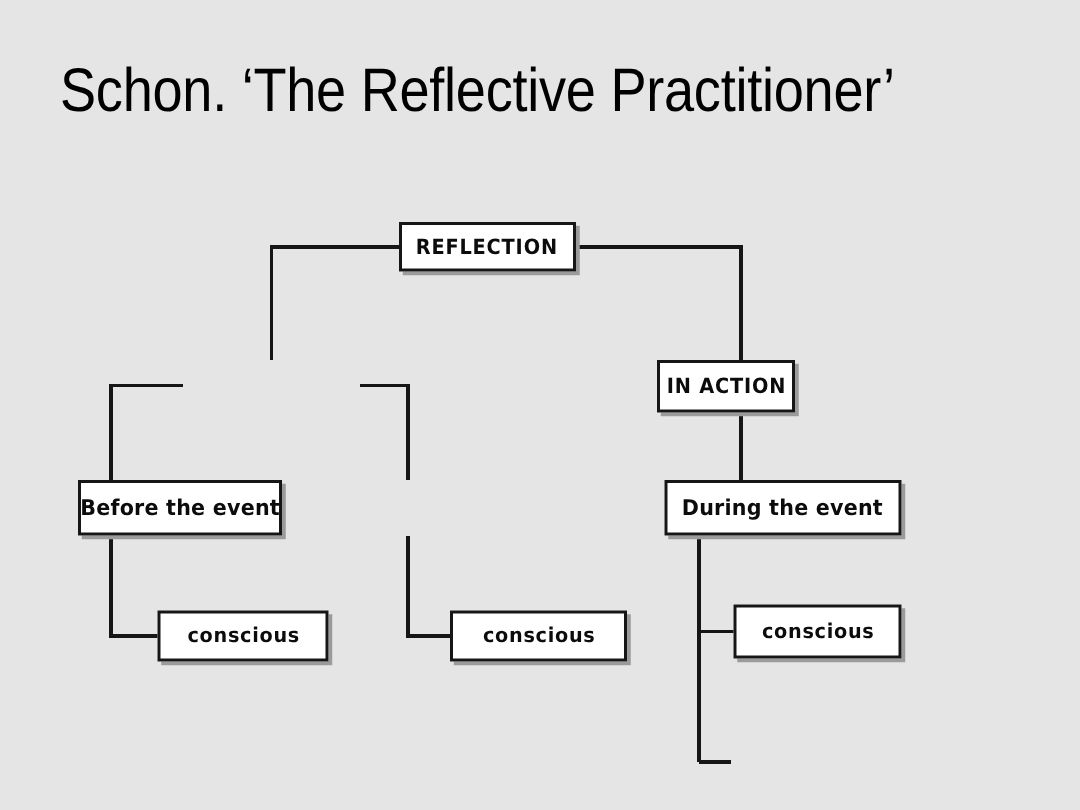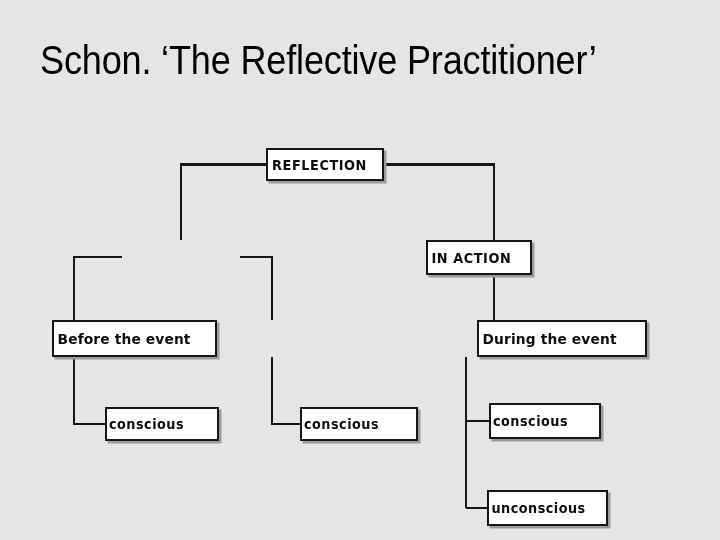--- a/index.html
+++ b/index.html
@@ -59,21 +59,21 @@
 
   
   .node {
     position: absolute;
     box-sizing: border-box;
     background: #fdfdfd;
     border: 2px solid #1a1a1a;
     box-shadow: 2.5px 2.5px 0 0 #9a9a9a;
     display: flex;
     align-items: center;
-    justify-content: flex-start;
+    justify-content: center;
     color: #101010;
     z-index: 3;
   }
 
   .node .label {
     display: block;
     white-space: nowrap;
     text-align: center;
     font-family: "DejaVu Sans", sans-serif;
     font-weight: 700;
@@ -137,43 +137,40 @@
         <path d="M 466 321 L 489 321"></path>
         <path d="M 466 408 L 487 408"></path>
       </g>
     </svg>
 
     <div class="node level-1" style="left:266px; top:48px; width:118px; height:33px;">
       <span class="label">REFLECTION</span>
     </div>
 
 
-    <div class="node level-2" style="left:426px; top:140px; width:106px; height:35px;">
+    <div class="node level-2" style="left:438px; top:140px; width:92px; height:35px;">
       <span class="label">IN ACTION</span>
     </div>
 
-    <div class="node level-3" style="left:52px; top:220px; width:165px; height:37px;">
+    <div class="node level-3" style="left:52px; top:220px; width:136px; height:37px;">
       <span class="label">Before the event</span>
     </div>
 
 
-    <div class="node level-3" style="left:443px; top:220px; width:170px; height:37px;margin-left:34px;">
+    <div class="node level-3" style="left:443px; top:220px; width:158px; height:37px;">
       <span class="label">During the event</span>
     </div>
 
     <div class="node level-4" style="left:105px; top:307px; width:114px; height:34px;">
       <span class="label">conscious</span>
     </div>
 
     <div class="node level-4" style="left:300px; top:307px; width:118px; height:34px;">
       <span class="label">conscious</span>
     </div>
 
     <div class="node level-4" style="left:489px; top:303px; width:112px; height:36px;">
       <span class="label">conscious</span>
     </div>
 
-    <div class="node level-4" style="left:487px; top:390px; width:121px; height:36px;">
-      <span class="label">unconscious</span>
-    </div>
 
   </div>
 </div>
 
 </body></html>

